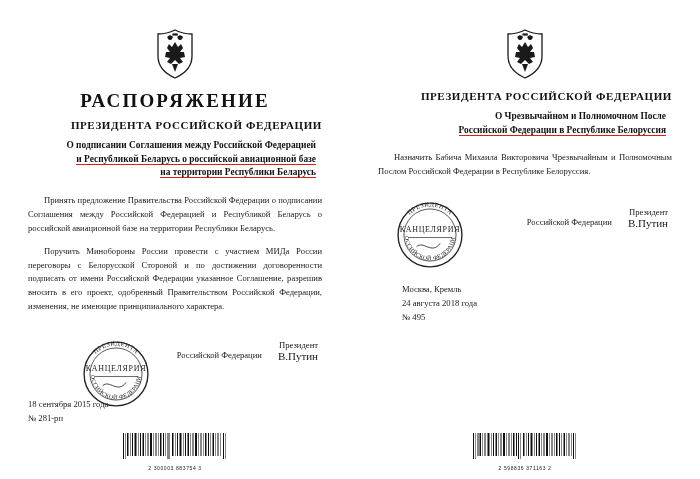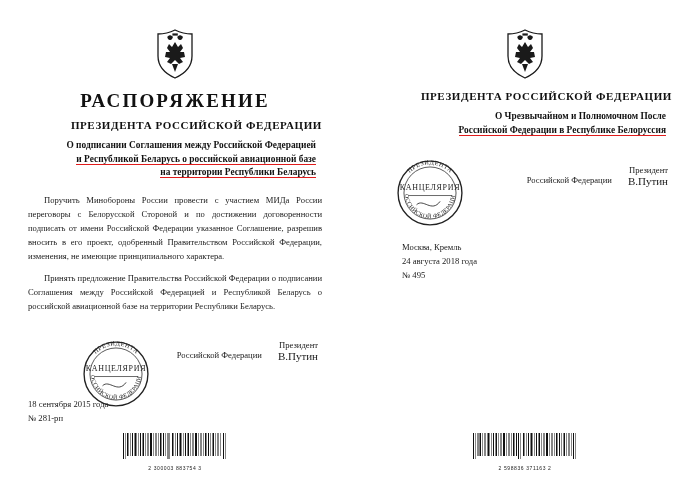--- a/index.html
+++ b/index.html
@@ -180,22 +180,22 @@
 
       <div class="doc-title">РАСПОРЯЖЕНИЕ</div>
       <div class="doc-subtitle">ПРЕЗИДЕНТА РОССИЙСКОЙ ФЕДЕРАЦИИ</div>
 
       <div class="headline">
         <span>О подписании Соглашения между Российской Федерацией</span><br>
         <span class="ul-red">и Республикой Беларусь о российской авиационной базе</span><br>
         <span class="ul-red">на территории Республики Беларусь</span>
       </div>
 
+      <p class="body-par">Принять предложение Правительства Российской Федерации о подписании Соглашения между Российской Федерацией и Республикой Беларусь о российской авиационной базе на территории Республики Беларусь.</p>
       <p class="body-par">Поручить Минобороны России провести с участием МИДа России переговоры с Белорусской Стороной и по достижении договоренности подписать от имени Российской Федерации указанное Соглашение, разрешив вносить в его проект, одобренный Правительством Российской Федерации, изменения, не имеющие принципиального характера.</p>
-      <p class="body-par">Принять предложение Правительства Российской Федерации о подписании Соглашения между Российской Федерацией и Республикой Беларусь о российской авиационной базе на территории Республики Беларусь.</p>
 
       <div class="sign-block">
         <div class="stamp" style="left:46px; top:-8px;">
           <svg width="84" height="84" viewBox="0 0 100 100" aria-hidden="true">
             <defs>
               <path id="arcTopL" d="M 16,50 A 34,34 0 0 1 84,50"></path>
               <path id="arcBotL" d="M 20,50 A 30,30 0 0 0 80,50"></path>
             </defs>
             <circle cx="50" cy="50" r="38" fill="none" stroke="#222" stroke-width="1.6"></circle>
             <circle cx="50" cy="50" r="31" fill="none" stroke="#222" stroke-width="0.9"></circle>
@@ -300,20 +300,21 @@
         </svg>
       </div>
 
       <div class="doc-subtitle">ПРЕЗИДЕНТА РОССИЙСКОЙ ФЕДЕРАЦИИ</div>
 
       <div class="headline">
         <span>О Чрезвычайном и Полномочном После</span><br>
         <span class="ul-red">Российской Федерации в Республике Белоруссия</span>
       </div>
 
+      <p class="body-par">Назначить Бабича Михаила Викторовича Чрезвычайным и Полномочным Послом Российской Федерации в Республике Белоруссия.</p>
 
       <div class="sign-block" style="margin-top:28px;">
         <div class="stamp" style="left:10px; top:-14px;">
           <svg width="84" height="84" viewBox="0 0 100 100" aria-hidden="true">
             <defs>
               <path id="arcTopR" d="M 16,50 A 34,34 0 0 1 84,50"></path>
               <path id="arcBotR" d="M 20,50 A 30,30 0 0 0 80,50"></path>
             </defs>
             <circle cx="50" cy="50" r="38" fill="none" stroke="#222" stroke-width="1.6"></circle>
             <circle cx="50" cy="50" r="31" fill="none" stroke="#222" stroke-width="0.9"></circle>

